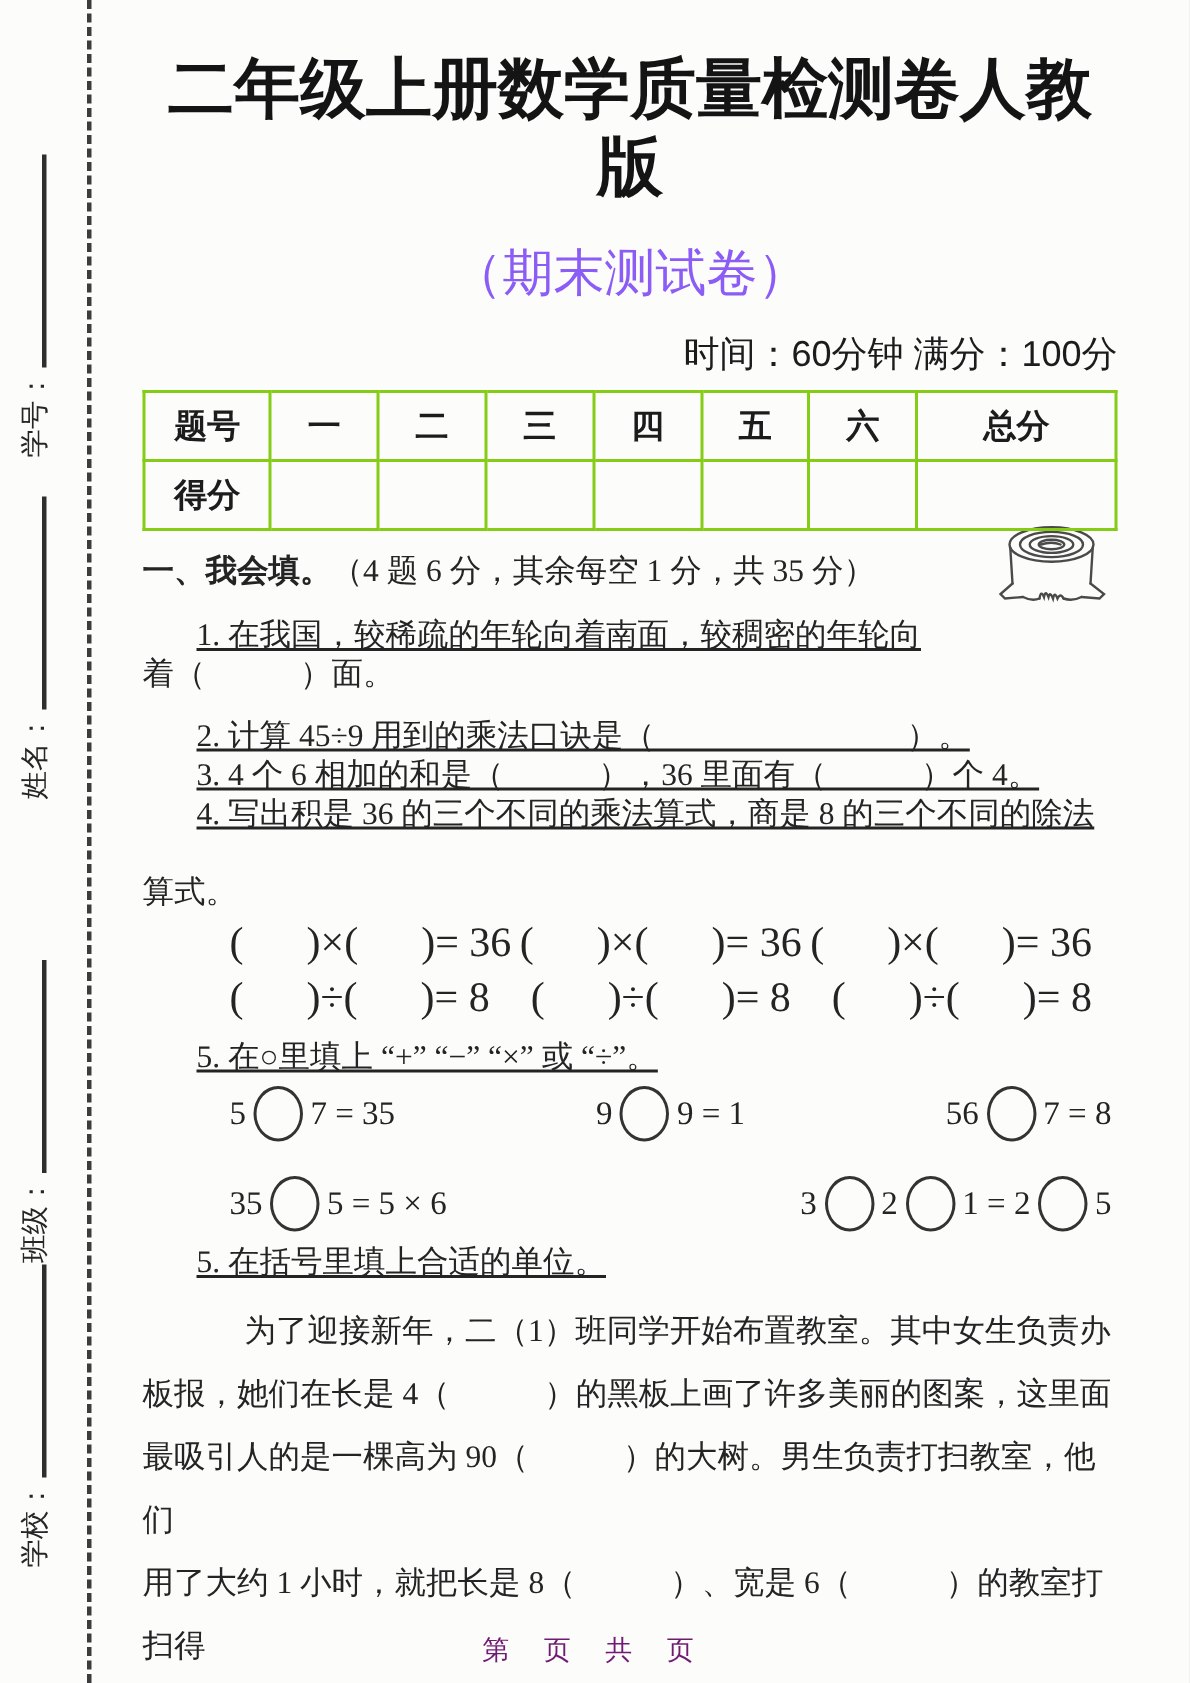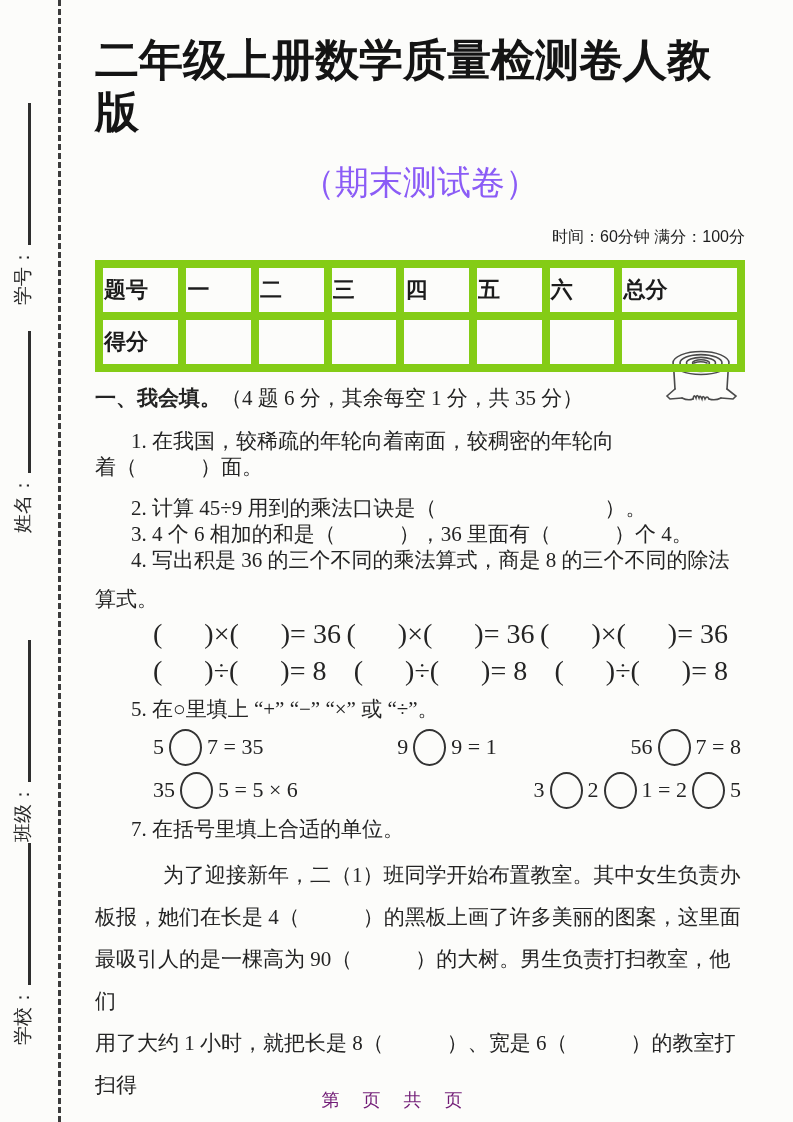--- a/index.html
+++ b/index.html
@@ -19,48 +19,48 @@
     display:flex; align-items:center;
     font-family:"Liberation Sans","DejaVu Sans",sans-serif;
     font-size:19px; color:#262626; white-space:nowrap;
   }
   .side-field .blank {
     flex:0 0 142px; height:12px; margin-left:3px;
     border-bottom:3px solid #2e2e2e;
   }
   .content { position:absolute; left:95px; top:0; width:650px; }
   .title {
-    margin-top:34px; text-align:left;
+    margin-top:34px; text-align:center;
     font-family:"Liberation Sans","DejaVu Sans",sans-serif;
     font-weight:700; font-size:44px; line-height:52px; color:#141414;
   }
   .subtitle {
     margin-top:22px; text-align:center;
     font-family:"Liberation Sans","DejaVu Sans",sans-serif;
     font-weight:400; font-size:34px; line-height:44px; color:#8b5cf6;
   }
   .meta {
     margin-top:20px; text-align:right;
     font-family:"Liberation Sans","DejaVu Sans",sans-serif;
-    font-size:16px; line-height:26px; color:#1c1c1c;
+    font-size:24px; line-height:26px; color:#1c1c1c;
   }
   table.score {
     width:100%; margin-top:10px; border-collapse:collapse;
     font-family:"Liberation Sans","DejaVu Sans",sans-serif;
     font-size:22px; color:#1c1c1c;
   }
-  table.score td { border:8px solid #84cc16; height:42px; font-weight:600; }
+  table.score td { border:2px solid #84cc16; height:42px; text-align:center; font-weight:600; }
   table.score td.rowhead { width:13%; font-weight:700; }
   .sec-heading { margin-top:12px; font-size:21px; line-height:28px; white-space:pre-wrap; }
   .sec-heading .b { font-weight:700; }
   .q { font-size:21px; line-height:26px; white-space:pre-wrap; }
-  .ind { margin-left:36px; }
+  .ind { margin-left:36px;text-decoration:underline; }
   .mt16{margin-top:16px}.mt15{margin-top:15px}.mt14{}
-  .mt13{margin-top:13px}.mt12{margin-top:12px}.mt11{margin-top:11px}
-  .mt9{margin-top:9px}.mt7{margin-top:7px}.mt6{margin-top:6px}.mt5{margin-top:5px}
+  .mt13{margin-top:26px}.mt12{margin-top:12px}.mt11{margin-top:11px}
+  .mt9{margin-top:9px}.mt7{margin-top:7px}.mt6{margin-top:6px}.mt5{margin-top:22px}
   .q1-wrap { padding-right:110px; }
   .eq-row {
     display:flex; justify-content:space-between;
     margin-left:58px; width:575px; font-size:28px; line-height:26px;
   }
   .eq-row span { white-space:pre; }
   .circ-row {
     display:flex; justify-content:space-between; align-items:center;
     margin-left:58px; width:588px; height:38px; font-size:22px;
   }
@@ -179,21 +179,21 @@
     <div class="circ-row mt6">
       <span class="circ-item"><span>5</span><span class="op-circle"></span><span>7 = 35</span></span>
       <span class="circ-item"><span>9</span><span class="op-circle"></span><span>9 = 1</span></span>
       <span class="circ-item"><span>56</span><span class="op-circle"></span><span>7 = 8</span></span>
     </div>
     <div class="circ-row mt5">
       <span class="circ-item"><span>35</span><span class="op-circle"></span><span>5 = 5 × 6</span></span>
       <span class="circ-item"><span>3</span><span class="op-circle"></span><span>2</span><span class="op-circle"></span><span>1 = 2</span><span class="op-circle"></span><span>5</span></span>
     </div>
 
-    <div class="q ind mt7">7. 在括号里填上合适的单位。</div>
+    <div class="q ind mt7">5. 在括号里填上合适的单位。</div>
 
     <div class="q para para-indent mt12">为了迎接新年，二（1）班同学开始布置教室。其中女生负责办</div>
     <div class="q para">板报，她们在长是 4（　　　）的黑板上画了许多美丽的图案，这里面</div>
     <div class="q para">最吸引人的是一棵高为 90（　　　）的大树。男生负责打扫教室，他们</div>
     <div class="q para">用了大约 1 小时，就把长是 8（　　　）、宽是 6（　　　）的教室打扫得</div>
 
   </div>
 
   <div class="footer">第 页 共 页</div>
 

